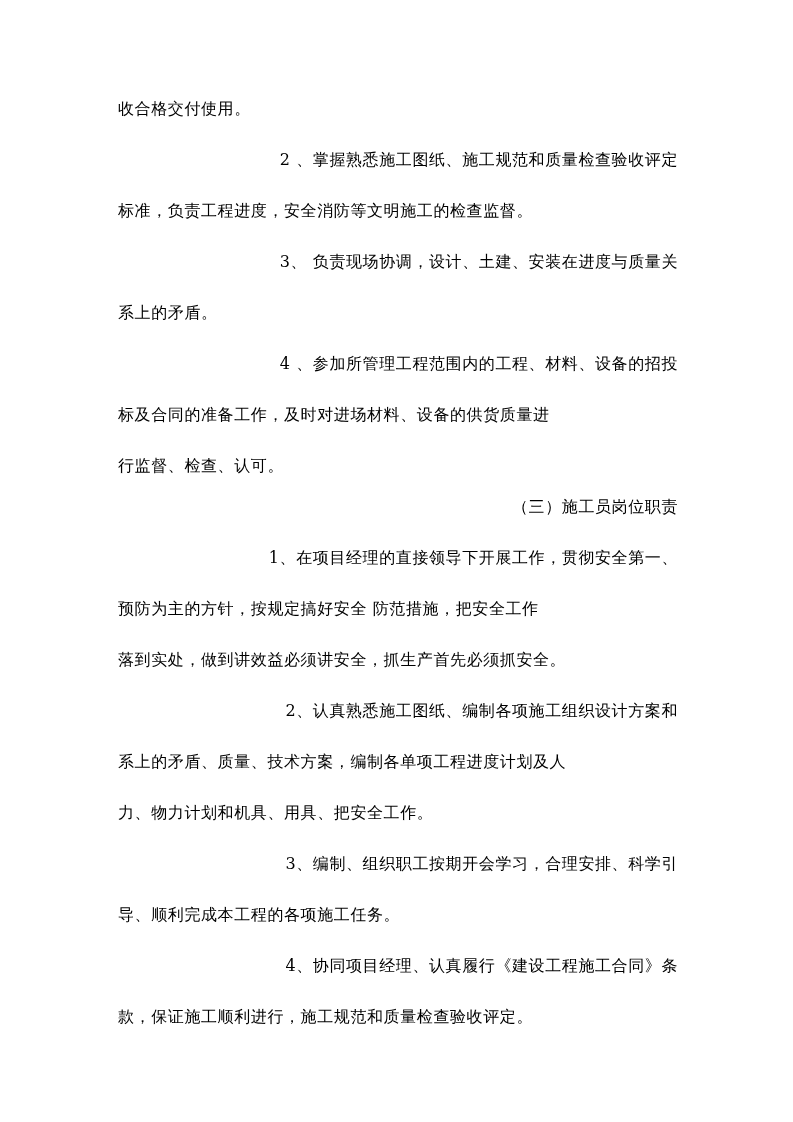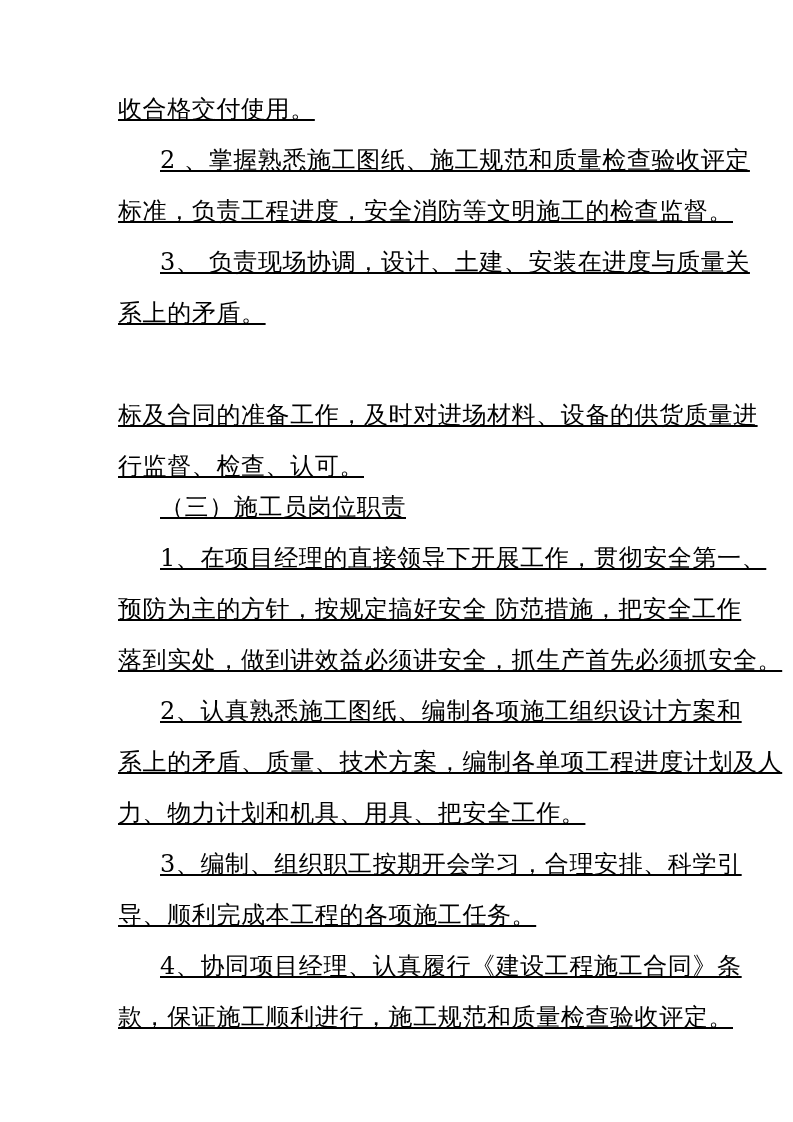--- a/index.html
+++ b/index.html
@@ -4,39 +4,40 @@
   <style>
     html, body { margin: 0; padding: 0; background: #ffffff; }
     body { width: 793px; height: 1122px; position: relative; overflow: hidden; }
     .page {
       position: absolute; left: 0; top: 0; width: 793px; height: 1122px;
       background: #ffffff; color: #000000;
       font-family: "DejaVu Serif", "Liberation Serif", serif;
     }
     .line {
       position: absolute; left: 118px; width: 560px;
-      font-size: 24px; line-height: 26px; height: 26px;
-      white-space: nowrap; letter-spacing: 0.6px; text-decoration: underline;
+      font-size: 16px; line-height: 26px; height: 26px;
+      white-space: nowrap; letter-spacing: 0.6px;
     }
-    .indent { left: 160px; width: 518px; }
+    .indent { left: 160px; width: 518px; text-align: right; }
     .pagenum {
       position: absolute; left: 0; width: 793px; top: 1040px;
       text-align: center; font-size: 11px;
       font-family: "Liberation Serif", serif;
     }
   </style>
 </head>
 <body>
 
 <div class="page">
   <div class="line" style="top:96px">收合格交付使用。</div>
   <div class="line indent" style="top:147px">2 、掌握熟悉施工图纸、施工规范和质量检查验收评定</div>
   <div class="line" style="top:198px">标准，负责工程进度，安全消防等文明施工的检查监督。</div>
   <div class="line indent" style="top:249px">3、 负责现场协调，设计、土建、安装在进度与质量关</div>
   <div class="line" style="top:300px">系上的矛盾。</div>
+  <div class="line indent" style="top:351px">4 、参加所管理工程范围内的工程、材料、设备的招投</div>
   <div class="line" style="top:402px">标及合同的准备工作，及时对进场材料、设备的供货质量进</div>
   <div class="line indent" style="top:494px">（三）施工员岗位职责</div>
   <div class="line" style="top:453px">行监督、检查、认可。</div>
   <div class="line indent" style="top:545px">1、在项目经理的直接领导下开展工作，贯彻安全第一、</div>
   <div class="line" style="top:647px">落到实处，做到讲效益必须讲安全，抓生产首先必须抓安全。</div>
   <div class="line" style="top:596px">预防为主的方针，按规定搞好安全 防范措施，把安全工作</div>
   <div class="line indent" style="top:698px">2、认真熟悉施工图纸、编制各项施工组织设计方案和</div>
   <div class="line" style="top:749px">系上的矛盾、质量、技术方案，编制各单项工程进度计划及人</div>
   <div class="line" style="top:800px">力、物力计划和机具、用具、把安全工作。</div>
   <div class="line indent" style="top:851px">3、编制、组织职工按期开会学习，合理安排、科学引</div>

